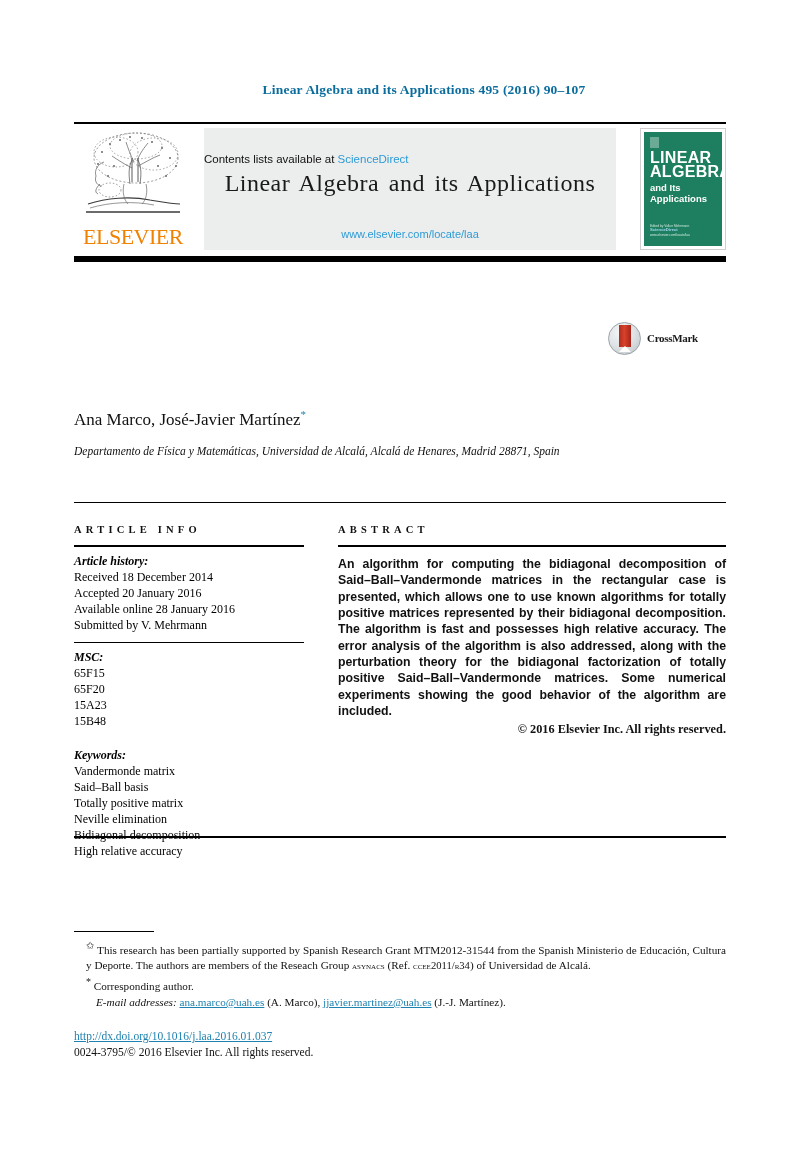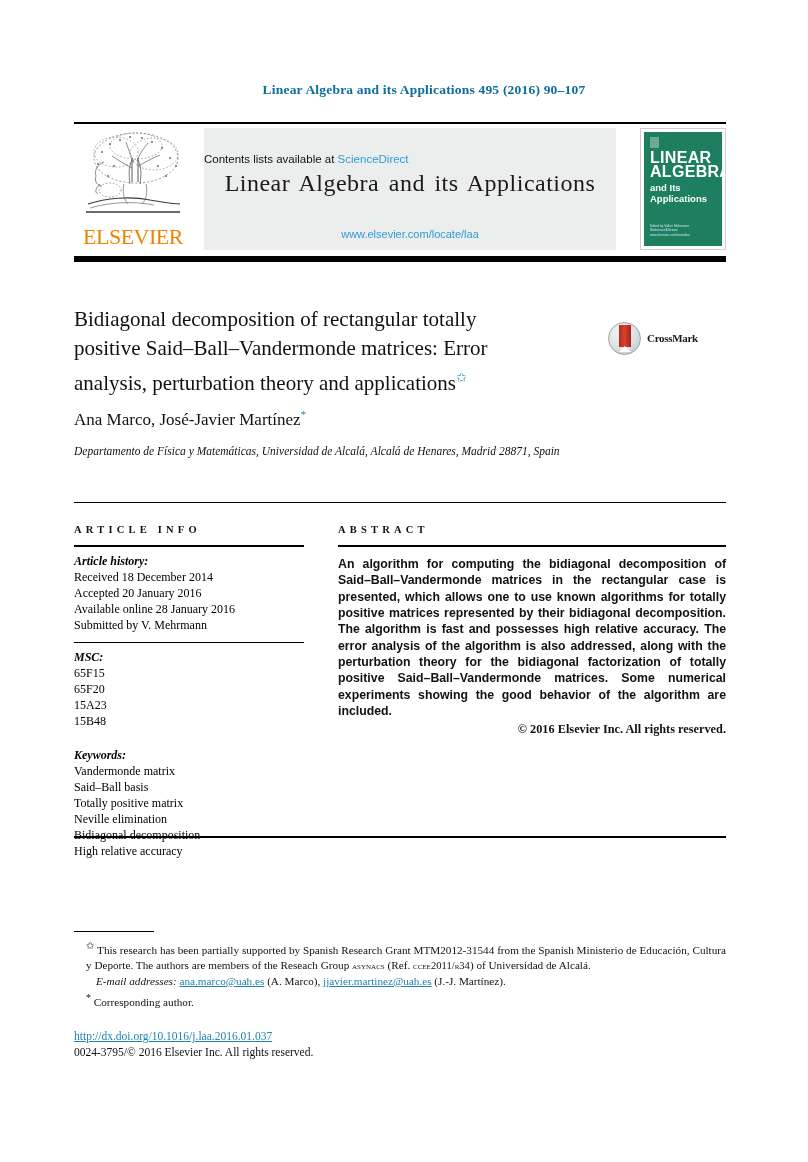--- a/index.html
+++ b/index.html
@@ -463,23 +463,20 @@
           <div class="sd-mini">ScienceDirect</div>
           <div>www.elsevier.com/locate/laa</div>
         </div>
       </div>
     </div>
 
   </div>
 
   <div class="masthead-rule-thick"></div>
 
-  <div class="title">
-    <span>Bidiagonal decomposition of rectangular totally positive Said–Ball–Vandermonde matrices: Error analysis, perturbation theory and applications</span><span class="starmark">✩</span>
-  </div>
 
   <div class="crossmark">
     <div class="crossmark-badge">
       <div class="crossmark-flag"></div>
     </div>
     <div class="crossmark-label">CrossMark</div>
   </div>
 
   <div class="authors">
     <span>Ana Marco, José-Javier Martínez</span><span class="corr">*</span>
@@ -523,29 +520,29 @@
   </div>
 
   <div class="rule-bottom-block"></div>
 
   <div class="fn-rule"></div>
   <div class="footnotes">
     <div class="fn-item fn-indent">
       <span class="fn-star">✩</span>
       <span>This research has been partially supported by Spanish Research Grant MTM2012-31544 from the Spanish Ministerio de Educación, Cultura y Deporte. The authors are members of the Reseach Group </span><span class="smallcaps">asynacs</span><span> (Ref. </span><span class="smallcaps">ccee2011/r34</span><span>) of Universidad de Alcalá.</span>
     </div>
+    <div class="fn-item fn-indent">
+      <span class="fn-star">*</span>
+      <span>Corresponding author.</span>
+    </div>
     <div class="fn-item fn-indent2">
       <span class="fn-em">E-mail addresses:</span>
       <span class="link">ana.marco@uah.es</span>
       <span>(A. Marco),</span>
       <span class="link">jjavier.martinez@uah.es</span>
       <span>(J.-J. Martínez).</span>
     </div>
-    <div class="fn-item fn-indent">
-      <span class="fn-star">*</span>
-      <span>Corresponding author.</span>
-    </div>
   </div>
 
   <div class="doi">http://dx.doi.org/10.1016/j.laa.2016.01.037</div>
   <div class="issn">0024-3795/© 2016 Elsevier Inc. All rights reserved.</div>
 
 </div>
 
 </body></html>

